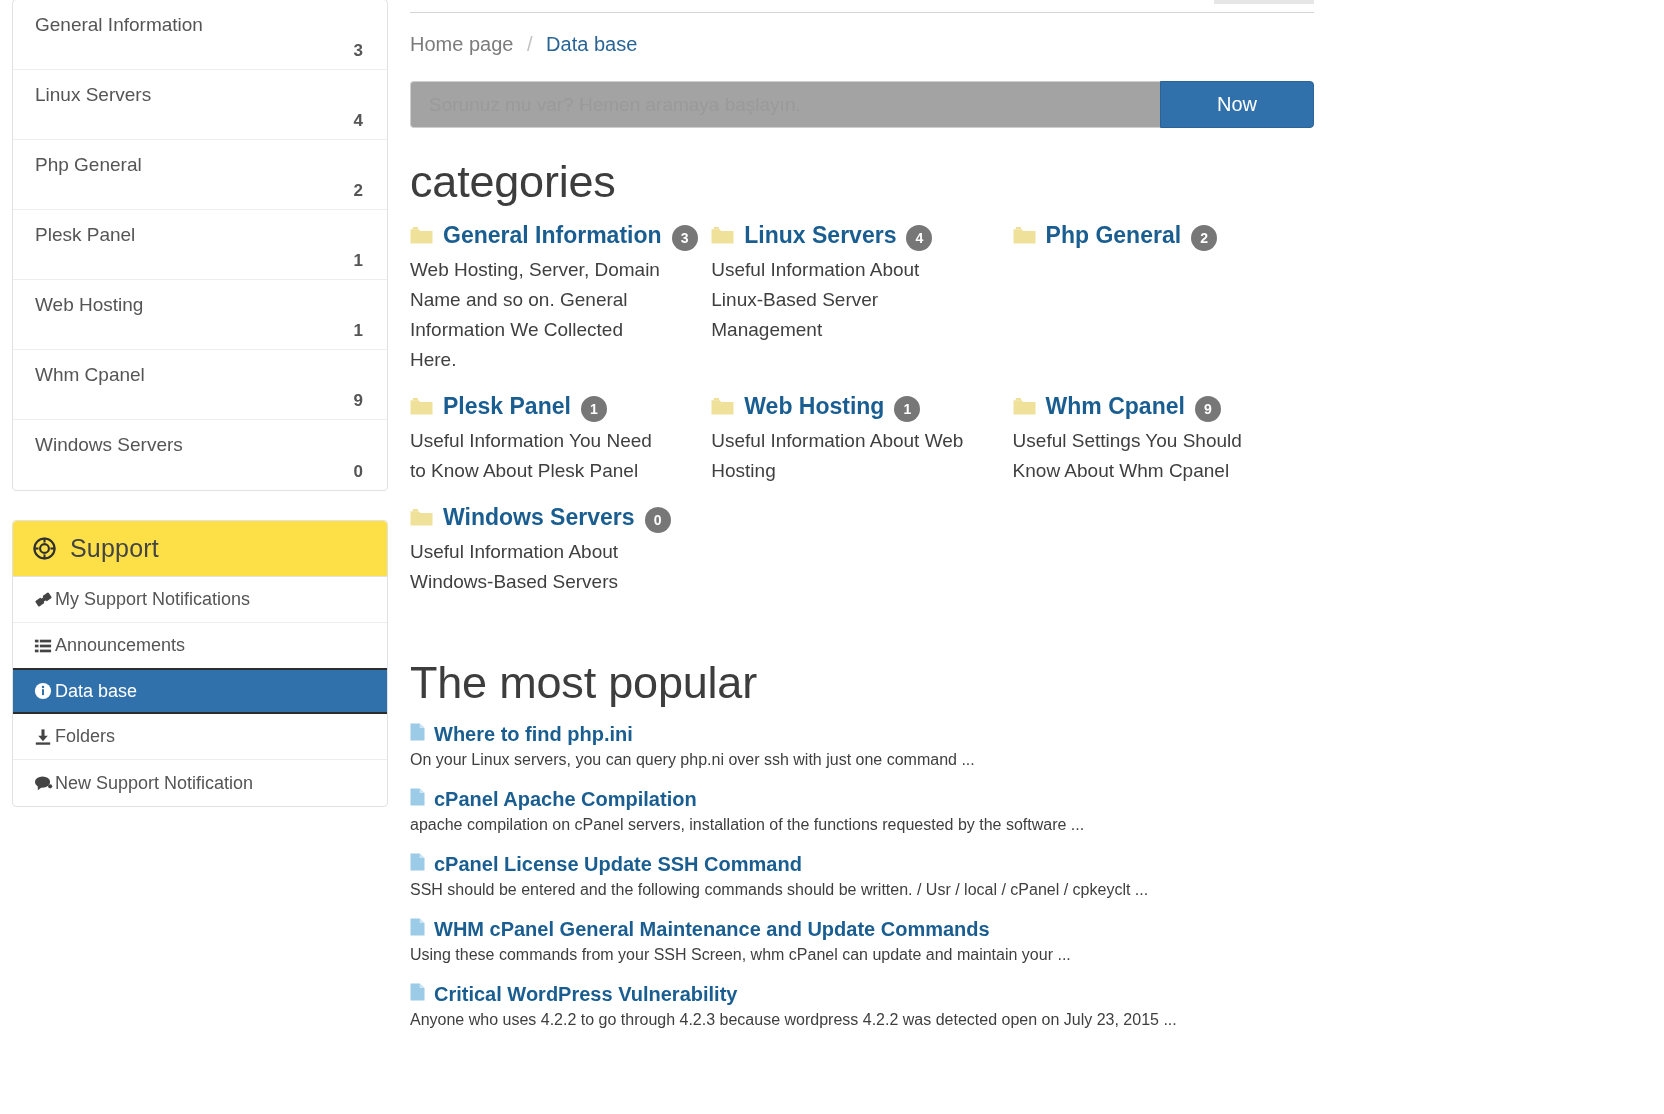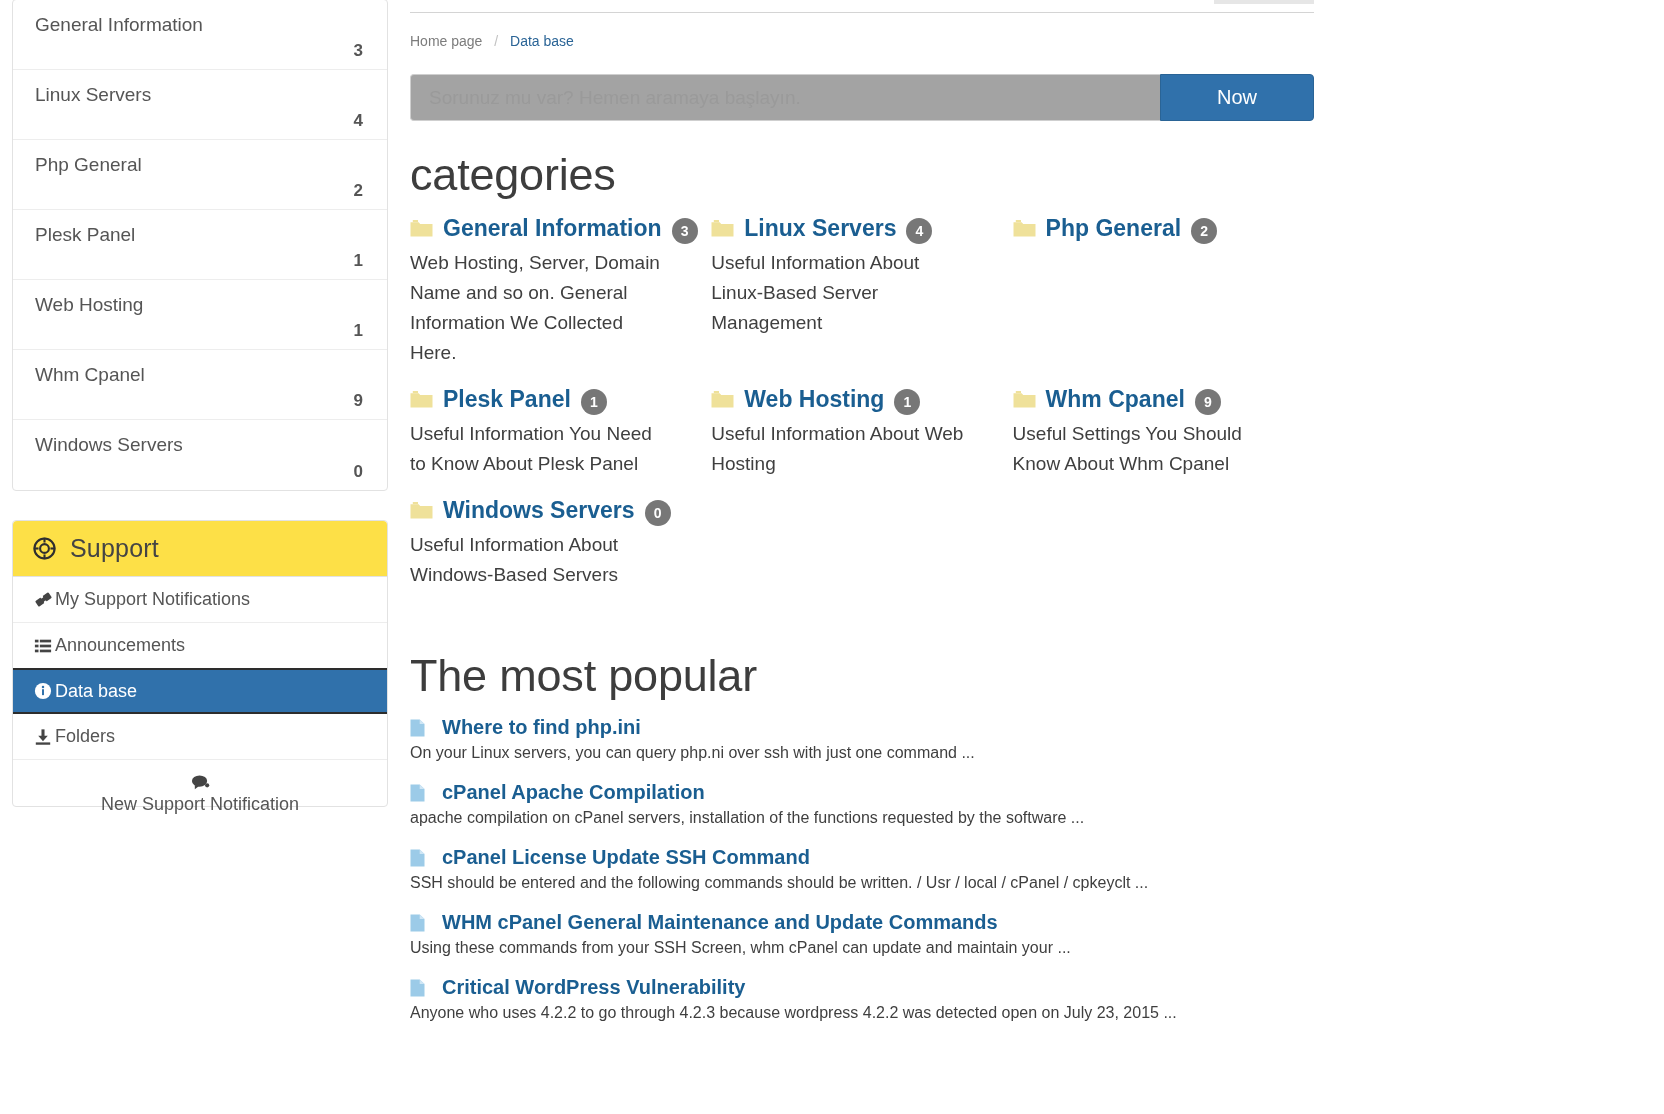--- a/index.html
+++ b/index.html
@@ -82,21 +82,21 @@
     display: flex;
     align-items: center;
     gap: 2px;
     padding: 12px 20px 12px 20px;
     border-bottom: 1px solid #ededed;
     font-size: 18px;
     color: #555;
     cursor: pointer;
     height: 46px;
   }
-  .support-item:last-child { border-bottom: none; flex-direction: column; }
+  .support-item:last-child { border-bottom: none; }
   .support-item .si-ico {
     width: 20px; flex: 0 0 20px;
     display: flex; align-items: center; justify-content: center;
     color: #444;
   }
   .support-item.active {
     background: #3071ab;
     color: #fff;
     border-top: 2px solid #2d2d2d;
     border-bottom: 2px solid #2d2d2d;
@@ -112,21 +112,21 @@
   }
   .topstub {
     position: absolute;
     right: 30px;
     top: 0;
     width: 100px;
     height: 4px;
     background: #e6e6e6;
   }
   .breadcrumb {
-    font-size: 14px;
+    font-size: 20px;
     padding: 20px 0 0 0;
     color: #7c7c7c;
   }
   .breadcrumb .sep { color: #c2c2c2; margin: 0 8px; }
   .breadcrumb a { color: #2a6496; text-decoration: none; }
 
   .searchbar {
     display: flex;
     margin-top: 25px;
     height: 47px;
@@ -207,22 +207,22 @@
     font-size: 19px;
     line-height: 30px;
     color: #3f3f3f;
   }
 
   
   .pop-list { margin-top: 14px; }
   .pop-item { margin-bottom: 18px; }
   .pop-item-head {
     display: flex;
-    align-items: center;
-    gap: 17px;
+    align-items: flex-start;
+    gap: 9px;
   }
   .pop-title-link {
     font-size: 20px;
     font-weight: bold;
     color: #1a5e91;
     text-decoration: none;
   }
   .pop-desc {
     font-size: 16px;
     color: #3f3f3f;

